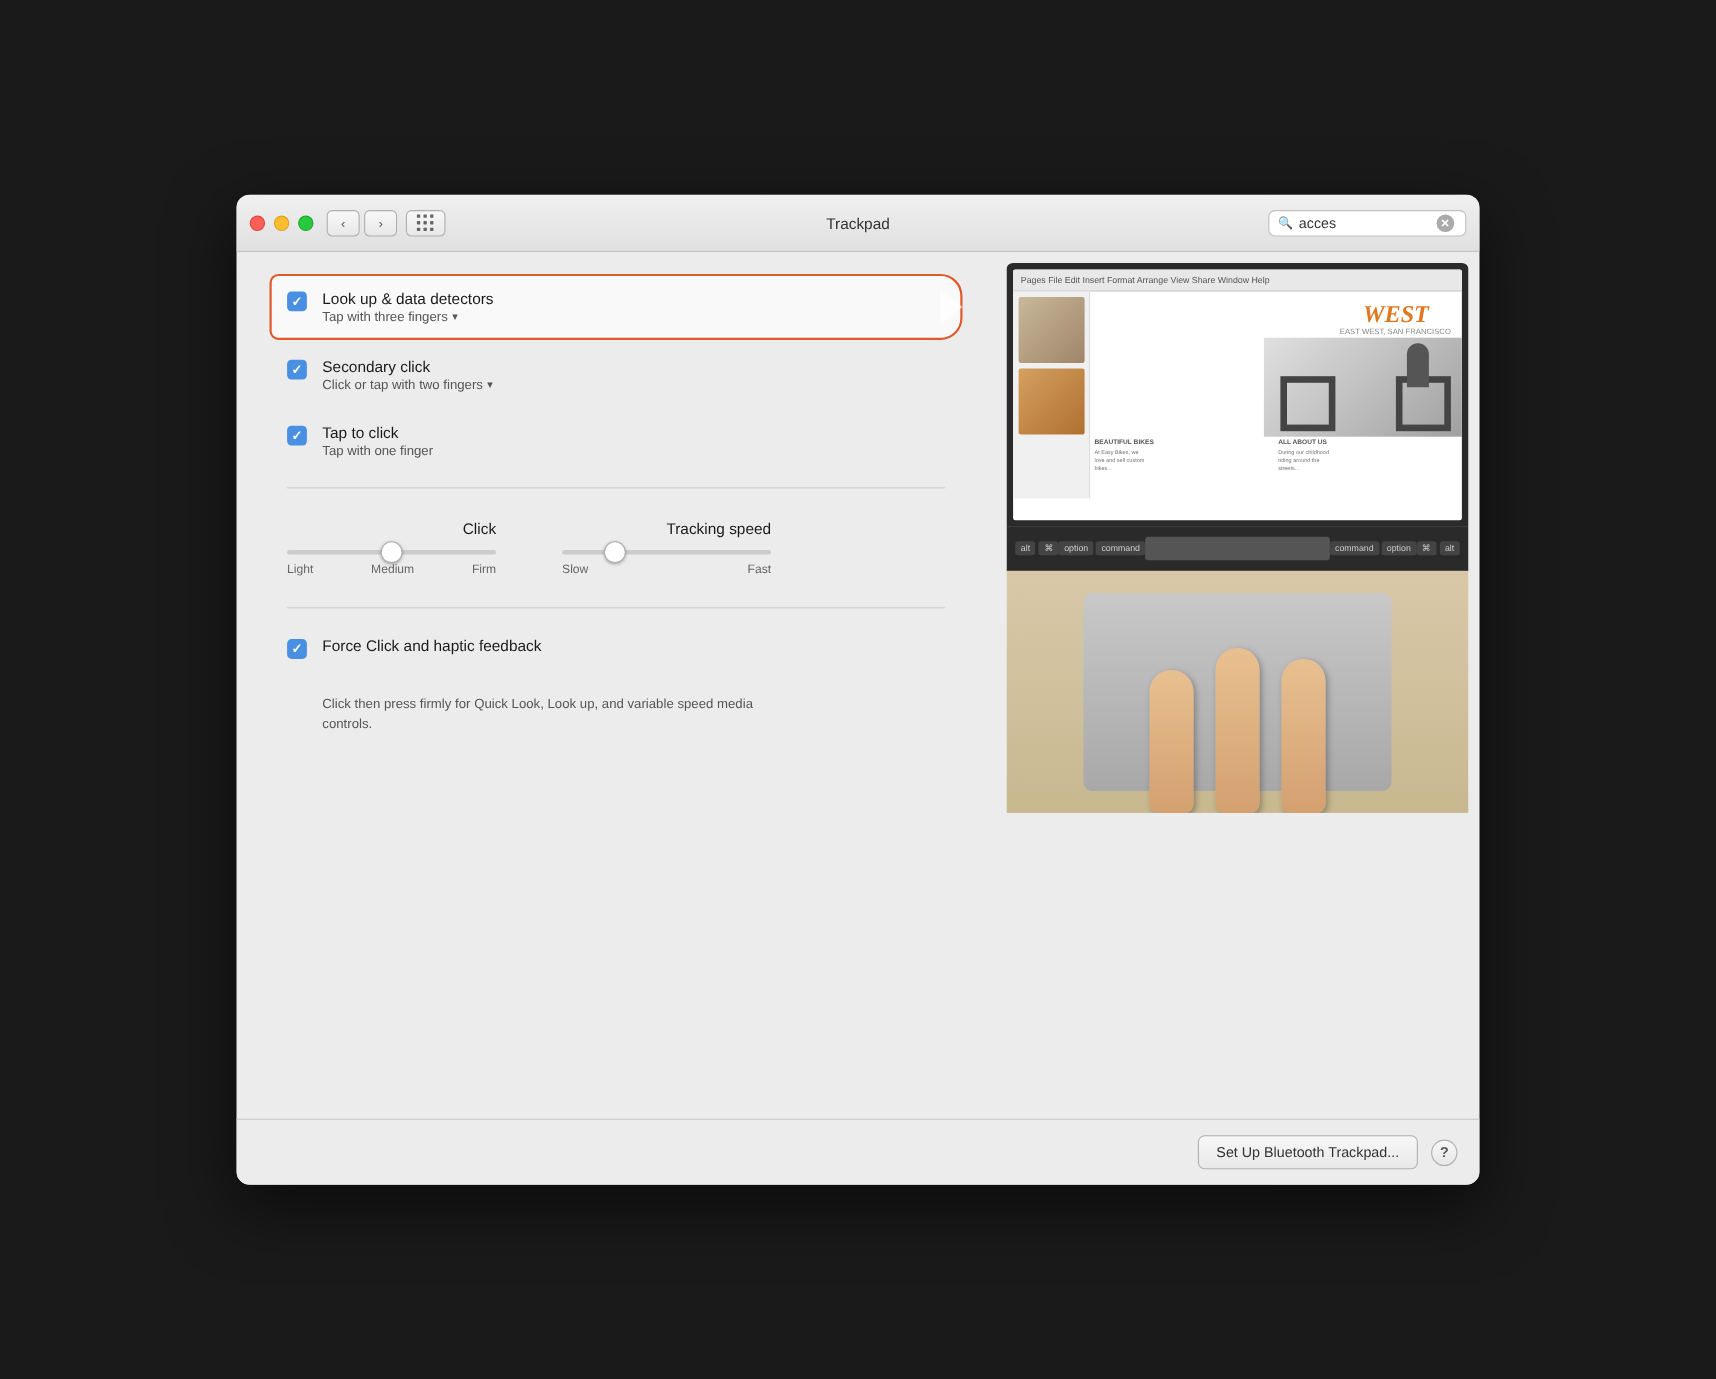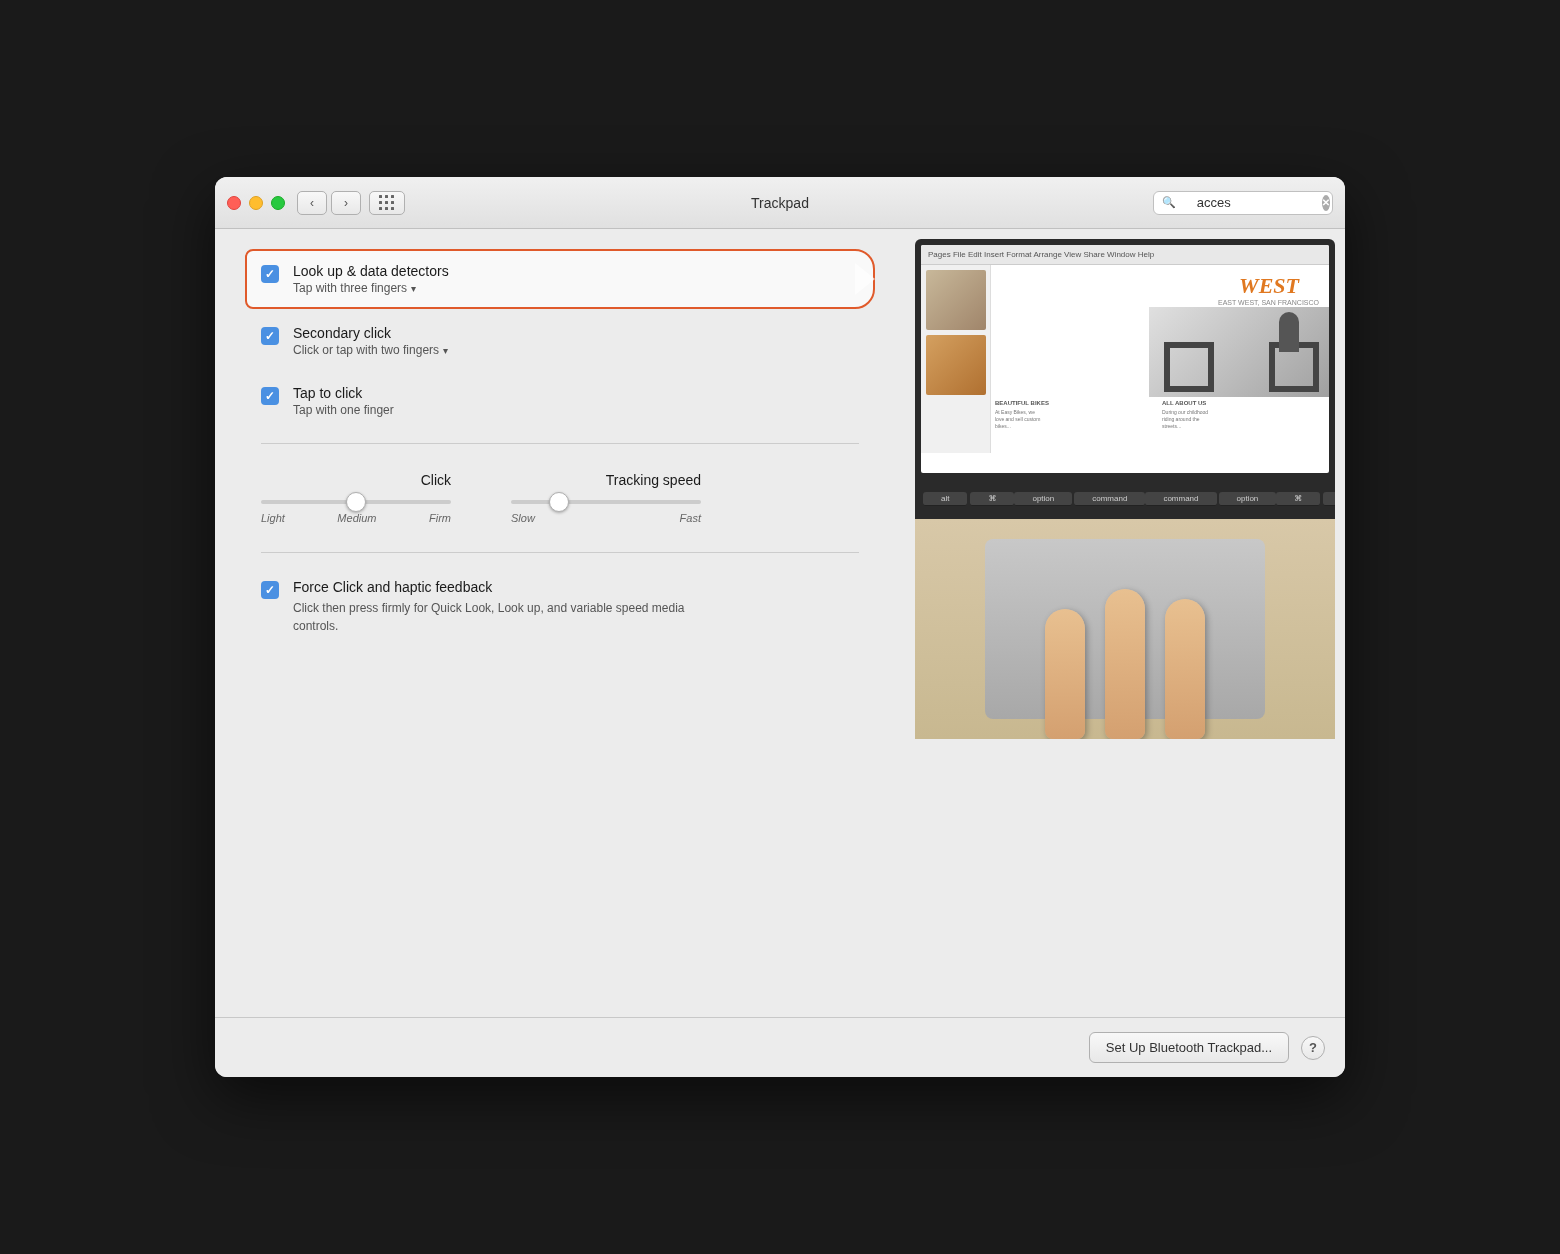--- a/index.html
+++ b/index.html
@@ -124,21 +124,20 @@
       font-size: 11px;
     }
 
     .search-input {
       border: none;
       outline: none;
       background: transparent;
       font-size: 13px;
       color: #333;
       width: 120px;
-      margin-left: 16px;
     }
 
     .search-clear {
       width: 16px;
       height: 16px;
       background: #aaa;
       border-radius: 50%;
       display: flex;
       align-items: center;
       justify-content: center;
@@ -329,21 +328,20 @@
       transform: translateY(-50%);
       box-shadow: 0 1px 3px rgba(0,0,0,0.3);
     }
 
     .slider-labels {
       display: flex;
       justify-content: space-between;
       width: 190px;
       font-size: 11px;
       color: #666;
-      font-style: italic;
     }
 
     
     .force-click-item {
       display: flex;
       align-items: flex-start;
       padding: 14px 16px;
       gap: 14px;
     }
 
@@ -356,20 +354,21 @@
     .force-click-title {
       font-size: 14px;
       color: #1a1a1a;
     }
 
     .force-click-desc {
       font-size: 12px;
       color: #555;
       line-height: 1.5;
       max-width: 420px;
+      margin-top: 32px;
     }
 
     
     .bottom-bar {
       height: 60px;
       border-top: 1px solid #c8c8c8;
       background: #ececec;
       display: flex;
       align-items: center;
       justify-content: flex-end;
@@ -467,21 +466,21 @@
     .key-group {
       display: flex;
       align-items: center;
       gap: 3px;
     }
 
     .key-cap {
       background: #444;
       color: #ccc;
       font-size: 8px;
-      padding: 2px 18px;
+      padding: 2px 5px;
       border-radius: 3px;
       border-bottom: 1px solid #222;
     }
 
     .key-spacebar {
       background: #555;
       height: 22px;
       width: 320px;
       border-radius: 3px;
       border-bottom: 1px solid #333;

